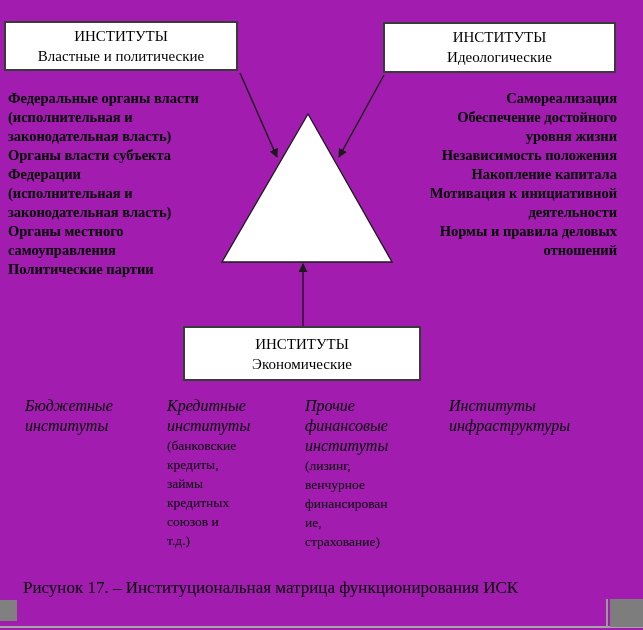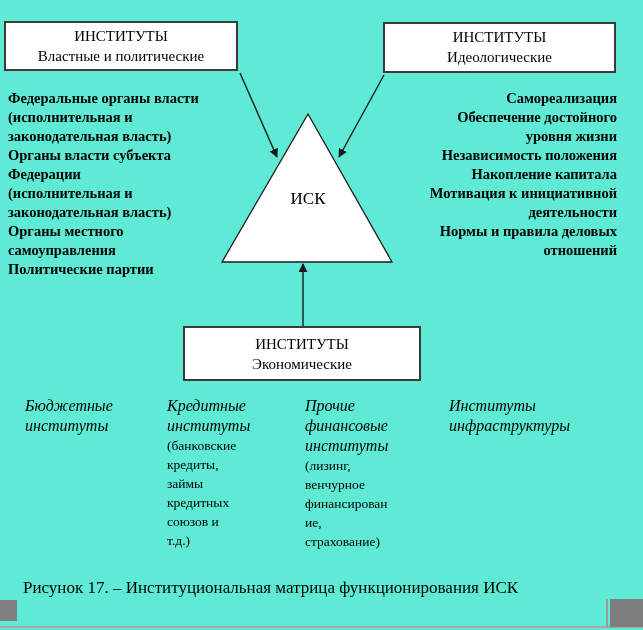--- a/index.html
+++ b/index.html
@@ -1,20 +1,20 @@
 <!DOCTYPE html>
 <html><head>
 <meta charset="utf-8">
 <style>
   html, body { margin: 0; padding: 0; background: #ffffff; }
   .canvas {
     position: relative;
     width: 643px;
     height: 630px;
-    background: #5eead4;
+    background: #a21caf;
     font-family: "Liberation Serif", "DejaVu Serif", serif;
     color: #000000;
     overflow: hidden;
   }
   .overlay-svg {
     position: absolute;
     left: 0; top: 0;
     width: 643px; height: 630px;
     pointer-events: none;
   }
@@ -101,21 +101,20 @@
   <div class="node-box box-ideology">
     <div>ИНСТИТУТЫ</div>
     <div>Идеологические</div>
   </div>
 
   <div class="node-box box-economic">
     <div>ИНСТИТУТЫ</div>
     <div>Экономические</div>
   </div>
 
-  <div class="isk-label">ИСК</div>
 
   <div class="side-list left-list">Федеральные органы власти
 (исполнительная и
 законодательная власть)
 Органы власти субъекта
 Федерации
 (исполнительная и
 законодательная власть)
 Органы местного
 самоуправления

